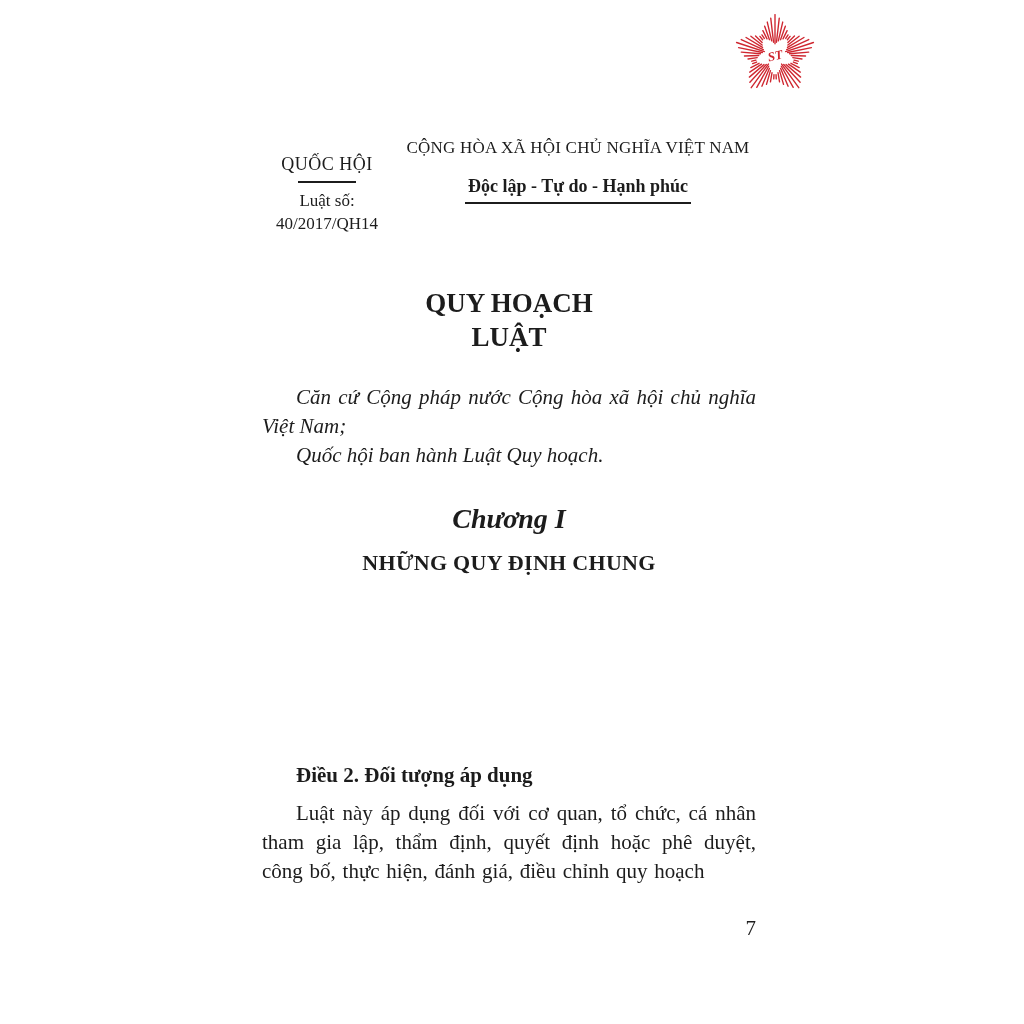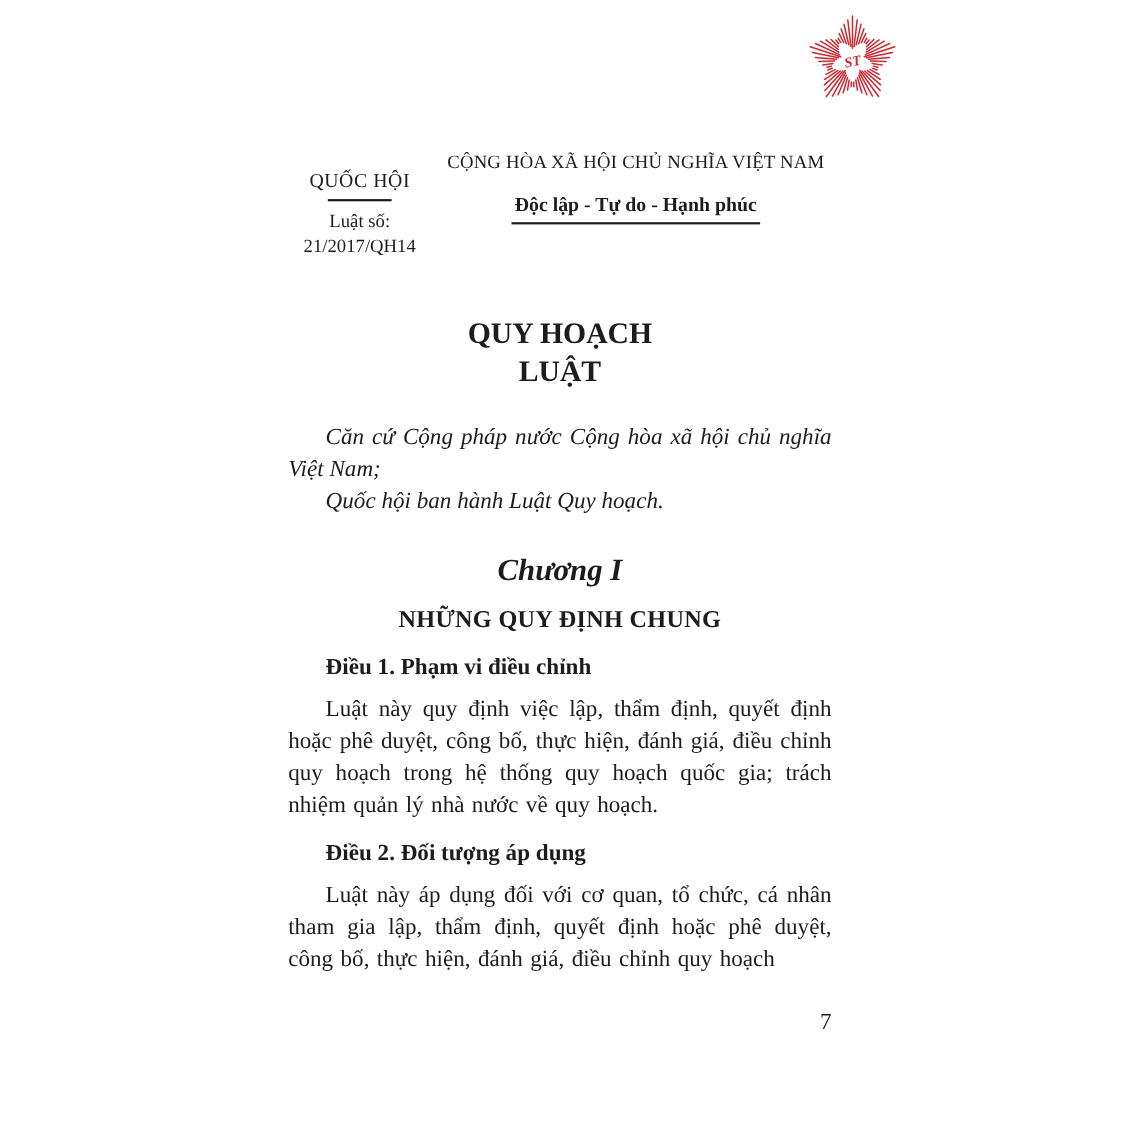--- a/index.html
+++ b/index.html
@@ -111,21 +111,21 @@
         </g>
       <text x="50" y="56" transform="rotate(-12 50 50)">ST</text>
     </svg>
   </div>
 
   <div class="hdr">
     <div class="hdr-left">
       <span class="issuer">QUỐC HỘI</span>
       <div class="issuer-rule"></div>
       <div class="law-no-label">Luật số:</div>
-      <div class="law-no">21/2017/QH14</div>
+      <div class="law-no">40/2017/QH14</div>
     </div>
     <div class="hdr-right">
       <div class="country">CỘNG HÒA XÃ HỘI CHỦ NGHĨA VIỆT NAM</div>
       <span class="motto">Độc lập - Tự do - Hạnh phúc</span>
     </div>
   </div>
 
   <div class="law-title">
     <div>QUY HOẠCH</div>
     <div>LUẬT</div>
@@ -134,24 +134,20 @@
   <div class="preamble">
     <p>Căn cứ Cộng pháp nước Cộng hòa xã hội chủ nghĩa Việt Nam;</p>
     <p>Quốc hội ban hành Luật Quy hoạch.</p>
   </div>
 
   <div class="chapter">
     <div class="chapter-label">Chương I</div>
     <div class="chapter-title">NHỮNG QUY ĐỊNH CHUNG</div>
   </div>
 
-  <div class="article art1">
-    <p class="art-heading">Điều 1. Phạm vi điều chỉnh</p>
-    <p class="art-body">Luật này quy định việc lập, thẩm định, quyết định hoặc phê duyệt, công bố, thực hiện, đánh giá, điều chỉnh quy hoạch trong hệ thống quy hoạch quốc gia; trách nhiệm quản lý nhà nước về quy hoạch.</p>
-  </div>
 
   <div class="article art2">
     <p class="art-heading">Điều 2. Đối tượng áp dụng</p>
     <p class="art-body">Luật này áp dụng đối với cơ quan, tổ chức, cá nhân tham gia lập, thẩm định, quyết định hoặc phê duyệt, công bố, thực hiện, đánh giá, điều chỉnh quy hoạch</p>
   </div>
 
   <div class="page-no">7</div>
 
 </div>
 

